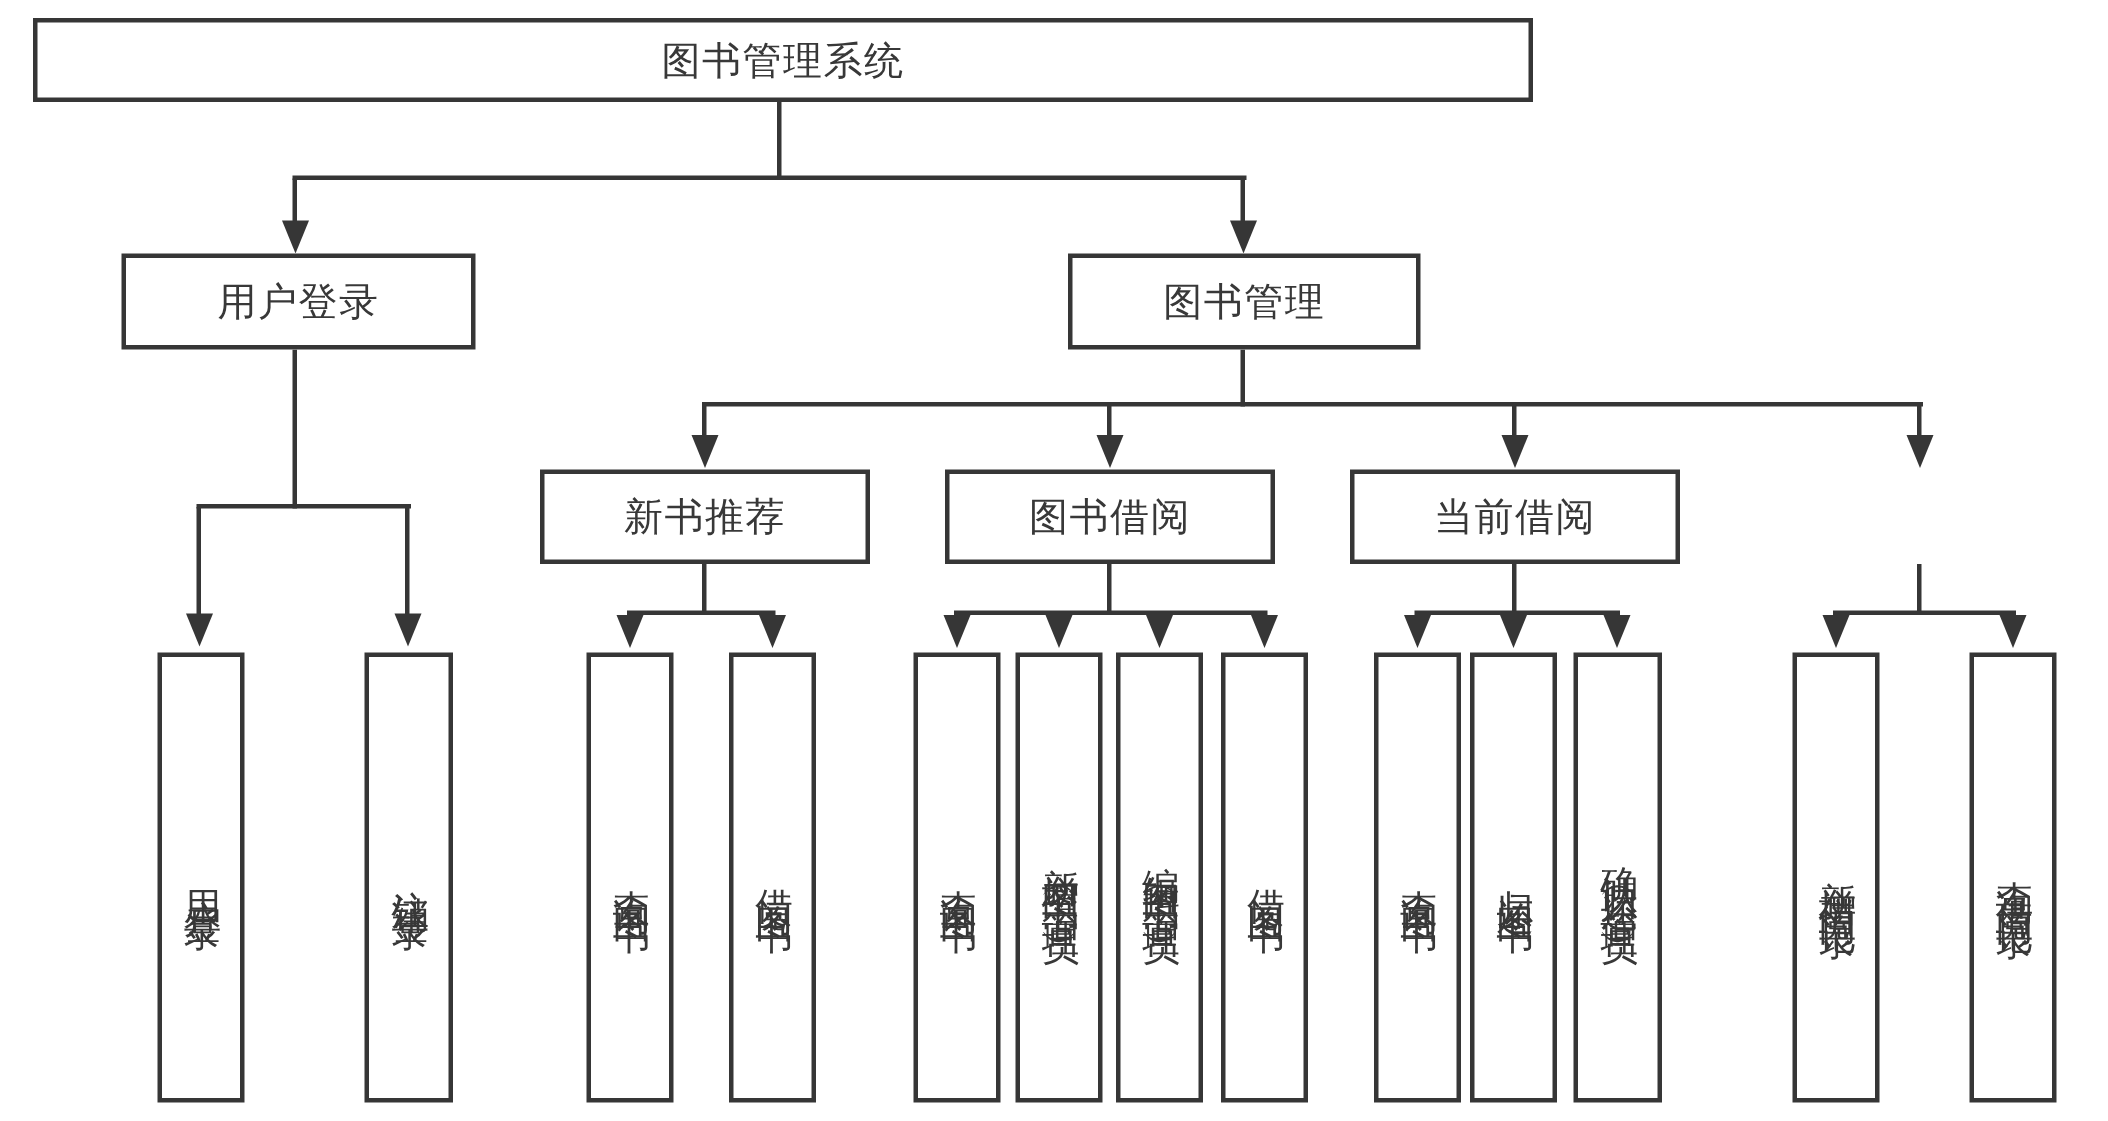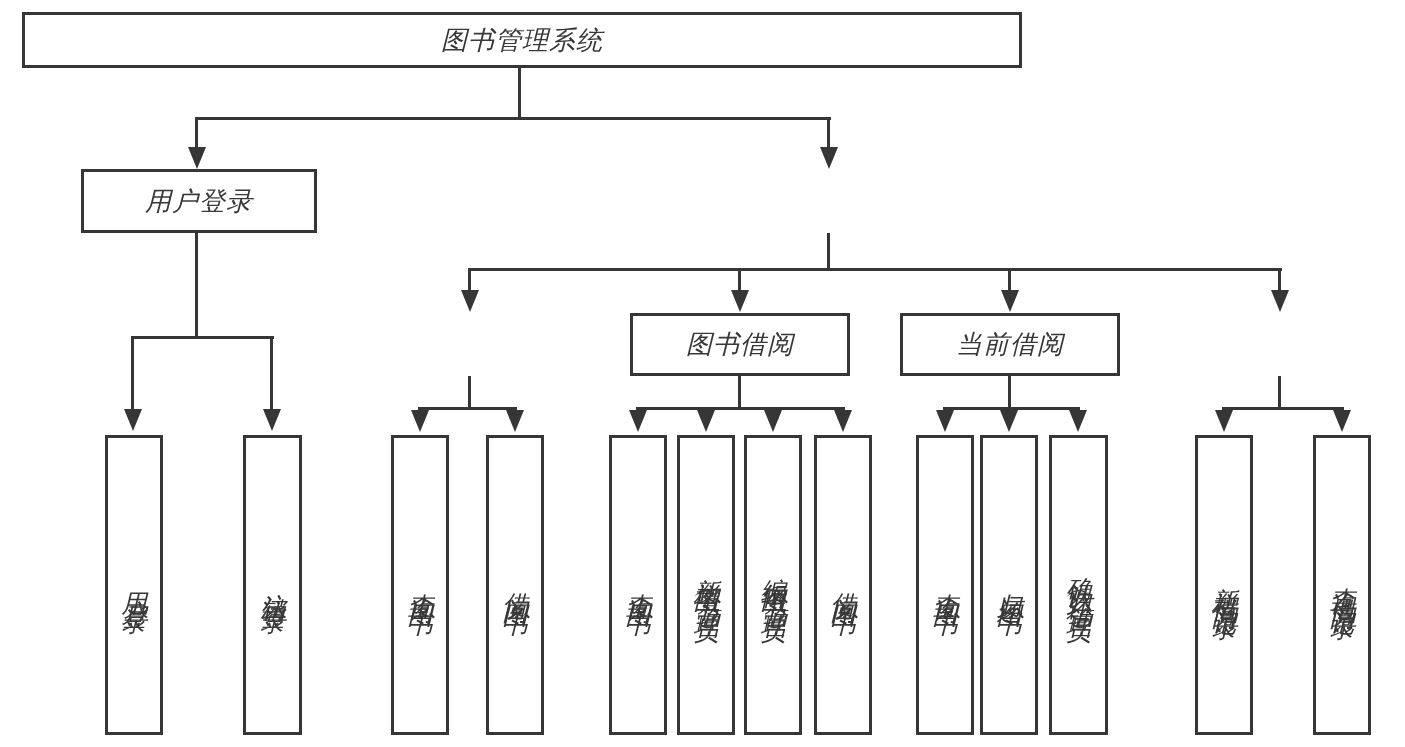--- a/index.html
+++ b/index.html
@@ -9,21 +9,20 @@
     --bg:#ffffff;
   }
   html,body{margin:0;padding:0;background:var(--bg);}
   #stage{
     position:relative;
     width:1405px;height:737px;
     background:var(--bg);
     overflow:hidden;
     font-family:"Liberation Sans","DejaVu Sans",sans-serif;
     color:var(--text);
-    font-style:italic;
   }
   .hnode{
     position:absolute;
     box-sizing:border-box;
     border:3px solid var(--line);
     background:#fff;
     display:flex;align-items:center;justify-content:center;
     font-size:26px;
     color:var(--text);
     letter-spacing:1px;
@@ -77,39 +76,45 @@
   <div class="vline" style="left:518px;top:68px;height:51px"></div>
   <div class="hline" style="left:195px;top:117px;width:636px"></div>
   <div class="vline" style="left:195px;top:119px;height:30px"></div>
   <div class="ahead" style="left:188px;top:147px"></div>
   <div class="vline" style="left:827px;top:119px;height:30px"></div>
   <div class="ahead" style="left:820px;top:147px"></div>
 
   <div class="hnode" style="left:81px;top:169px;width:236px;height:64px">
     <span>用户登录</span>
   </div>
+  <div class="hnode" style="left:712px;top:169px;width:235px;height:64px">
+    <span>图书管理</span>
+  </div>
 
   <div class="vline" style="left:195px;top:233px;height:106px"></div>
   <div class="hline" style="left:131px;top:336px;width:143px"></div>
   <div class="vline" style="left:131px;top:338px;height:72px"></div>
   <div class="ahead" style="left:124px;top:409px"></div>
   <div class="vline" style="left:270px;top:338px;height:72px"></div>
   <div class="ahead" style="left:263px;top:409px"></div>
 
   <div class="vline" style="left:827px;top:233px;height:38px"></div>
   <div class="hline" style="left:468px;top:268px;width:814px"></div>
   <div class="vline" style="left:468px;top:270px;height:21px"></div>
   <div class="ahead" style="left:461px;top:290px"></div>
   <div class="vline" style="left:738px;top:270px;height:21px"></div>
   <div class="ahead" style="left:731px;top:290px"></div>
   <div class="vline" style="left:1008px;top:270px;height:21px"></div>
   <div class="ahead" style="left:1001px;top:290px"></div>
   <div class="vline" style="left:1278px;top:270px;height:21px"></div>
   <div class="ahead" style="left:1271px;top:290px"></div>
 
+  <div class="hnode" style="left:360px;top:313px;width:220px;height:63px">
+    <span>新书推荐</span>
+  </div>
   <div class="hnode" style="left:630px;top:313px;width:220px;height:63px">
     <span>图书借阅</span>
   </div>
   <div class="hnode" style="left:900px;top:313px;width:220px;height:63px">
     <span>当前借阅</span>
   </div>
 
   <div class="vline" style="left:468px;top:376px;height:33px"></div>
   <div class="vline" style="left:738px;top:376px;height:33px"></div>
   <div class="vline" style="left:1008px;top:376px;height:33px"></div>

